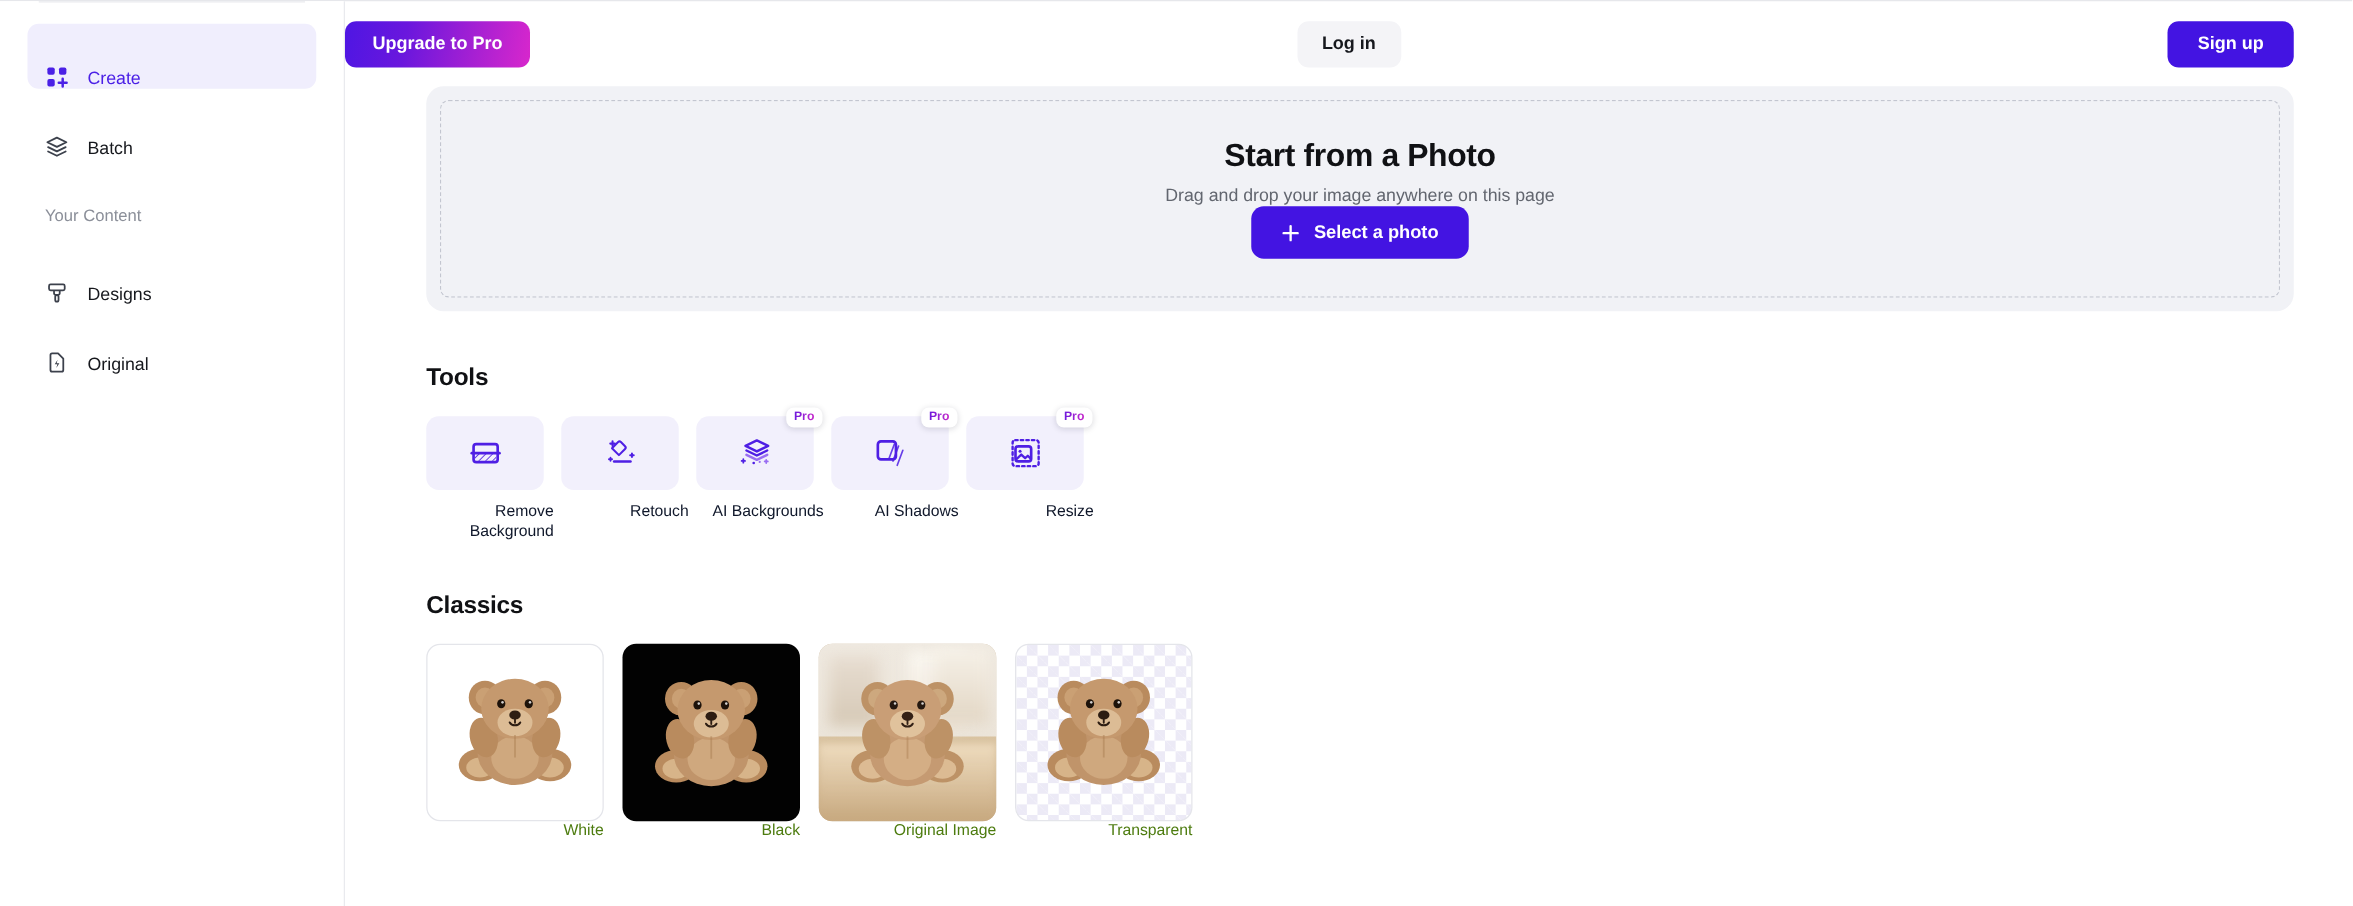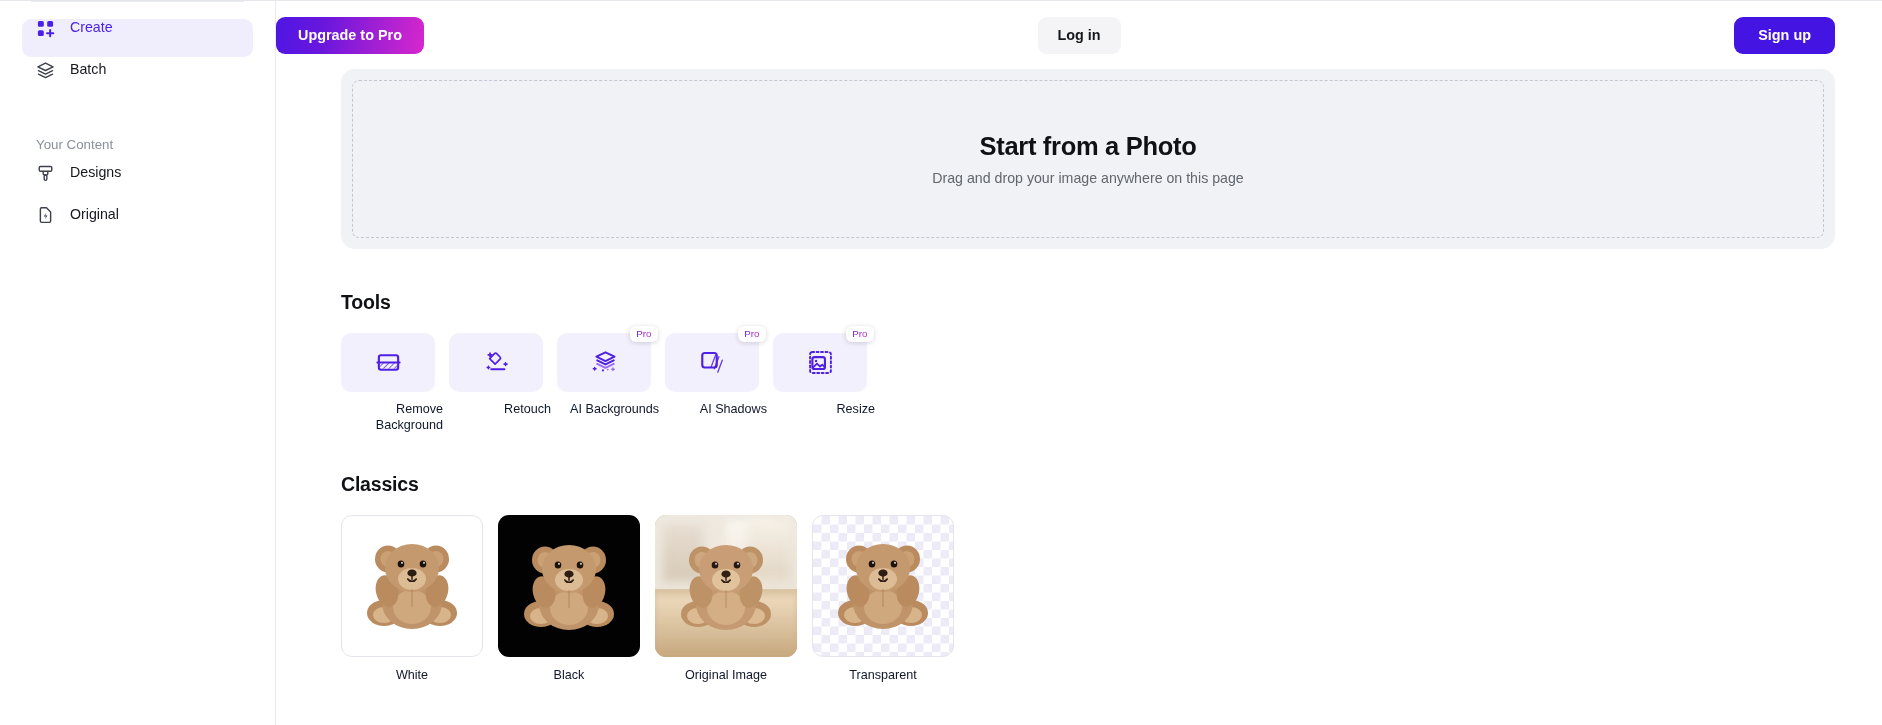--- a/index.html
+++ b/index.html
@@ -56,23 +56,23 @@
   }
 
   .side-divider {
     height: 1px;
     background: #e9eaee;
     margin: 0 9px 17px 9px;
   }
 
   .nav-item {
     display: flex;
-    align-items: flex-start;
+    align-items: flex-end;
     gap: 15px;
-    height: 38px;
+    height: 52px;
     padding: 0 14px;
     border-radius: 9px;
     cursor: pointer;
     margin-bottom: 4px;
     color: #16181d;
     font-size: 14.2px;
   }
   .nav-item.active {
     background: #f0eefd;
     color: #4b20e6;
@@ -217,21 +217,21 @@
     top: -7px;
     right: -7px;
     background: #ffffff;
     border-radius: 6px;
     padding: 3px 6.5px;
     box-shadow: 0 1px 5px rgba(20,20,40,.17);
     line-height: 1;
   }
   .pro-badge-wrap span {
     font-size: 9.8px;
-    font-weight: 400;
+    font-weight: 700;
     background-image: linear-gradient(95deg, #6b1ade 0%, #cc2ac9 100%);
     -webkit-background-clip: text;
     background-clip: text;
     color: transparent;
     display: block;
   }
   .tool-label {
     margin-top: 9px;
     font-size: 12.6px;
     color: #0f172a;
@@ -263,24 +263,23 @@
     background-color: #ffffff;
     background-image:
       linear-gradient(45deg, #eceaf6 25%, transparent 25%, transparent 75%, #eceaf6 75%),
       linear-gradient(45deg, #eceaf6 25%, transparent 25%, transparent 75%, #eceaf6 75%);
     background-size: 17px 17px;
     background-position: 0 0, 8.5px 8.5px;
     border: 1px solid #e4e5ea;
   }
   .thumb-original { background: #cbb79c; }
   .classic-label {
-    margin-top: 11px;
     font-size: 12.6px;
-    color: #0f172a;
-    text-align: center;
+    color: #4d7c0f;
+    text-align: right;
   }
   .bear { position: absolute; left: 50%; transform: translateX(-50%); bottom: 9px; }
 
   
   .room {
     position: absolute; inset: 0;
     background:
       linear-gradient(180deg, #efe9e0 0%, #ece5da 52%, #d9c3a1 52.5%, #c9ab82 100%);
   }
   .room-win {
@@ -369,20 +368,28 @@
       <button class="btn btn-login">Log in</button>
       <button class="btn btn-signup">Sign up</button>
     </div>
 
     <div class="content">
 
       <section class="dropcard">
         <div class="dropinner">
           <div class="drop-title">Start from a Photo</div>
           <div class="drop-sub">Drag and drop your image anywhere on this page</div>
+          <button class="btn-select">
+            <span class="plus-ico">
+              <svg width="15" height="15" viewBox="0 0 16 16" aria-hidden="true">
+                <path d="M8 2v12M2 8h12" stroke="#ffffff" stroke-width="2" stroke-linecap="round"></path>
+              </svg>
+            </span>
+            <span>Select a photo</span>
+          </button>
         </div>
       </section>
 
       <section>
         <h2 class="section-title">Tools</h2>
         <div class="tools-row">
 
           <div class="tool">
             <div class="tool-tile">
               <span class="tool-ico">

